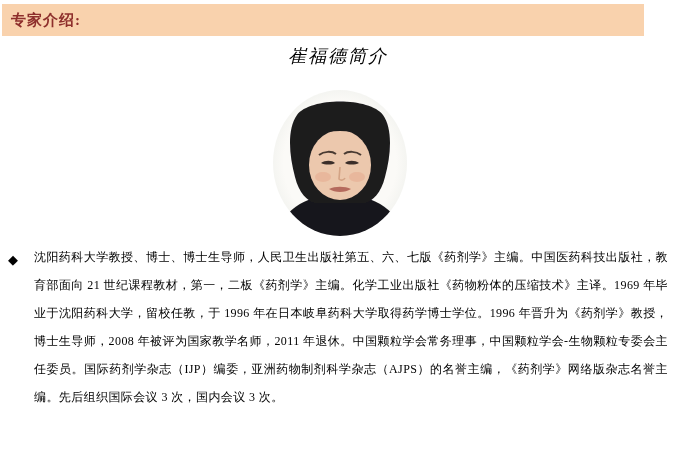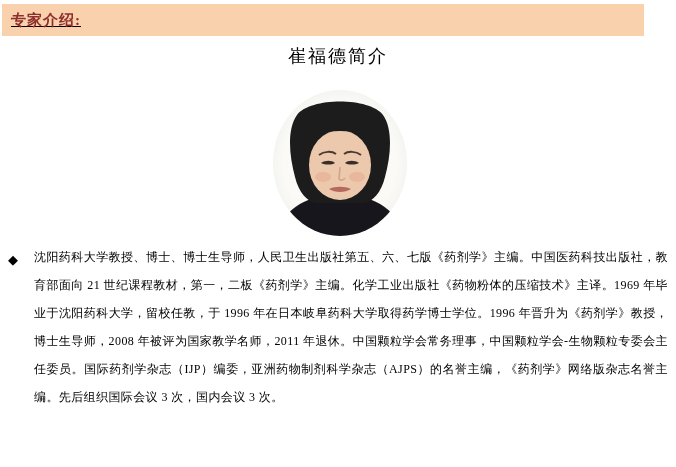--- a/index.html
+++ b/index.html
@@ -36,20 +36,21 @@
   .doc-title {
     position: absolute;
     top: 44px;
     left: 0;
     width: 676px;
     text-align: center;
     font-size: 18px;
     font-weight: 500;
     letter-spacing: 2px;
     color: #000000;
+    font-style: italic;
   }
 
   
   .portrait-wrap {
     position: absolute;
     top: 85px;
     left: 265px;
     width: 150px;
     height: 152px;
   }
@@ -77,21 +78,21 @@
     line-height: 28px;
     text-align: justify;
     text-align-last: left;
     letter-spacing: 0.4px;
     color: #000000;
   }
 </style>
 </head>
 <body>
 
-<div class="section-header" style="background: rgb(249, 210, 173); text-decoration: underline;">
+<div class="section-header" style="background: rgb(249, 210, 173);">
   <span class="label" style="color: rgb(142, 47, 44);">专家介绍:</span>
 </div>
 
 <div class="doc-title">崔福德简介</div>
 
 <div class="portrait-wrap">
   <svg width="150" height="152" viewBox="0 0 150 152" xmlns="http://www.w3.org/2000/svg">
     <defs>
       <filter id="soft" x="-20%" y="-20%" width="140%" height="140%">
         <feGaussianBlur stdDeviation="0.7"></feGaussianBlur>

